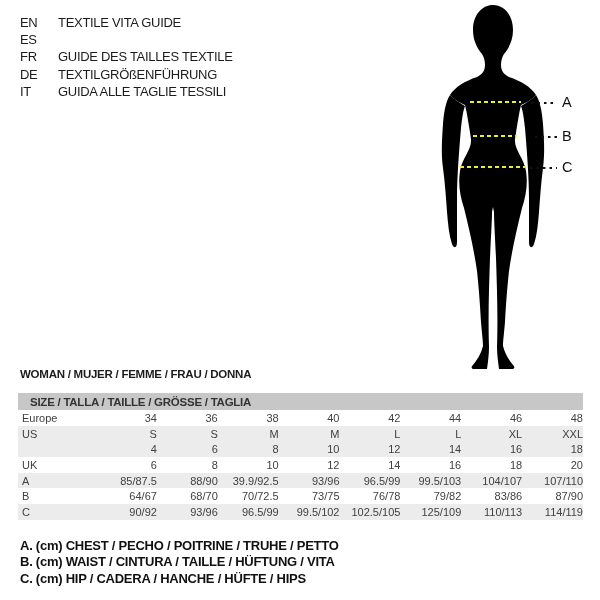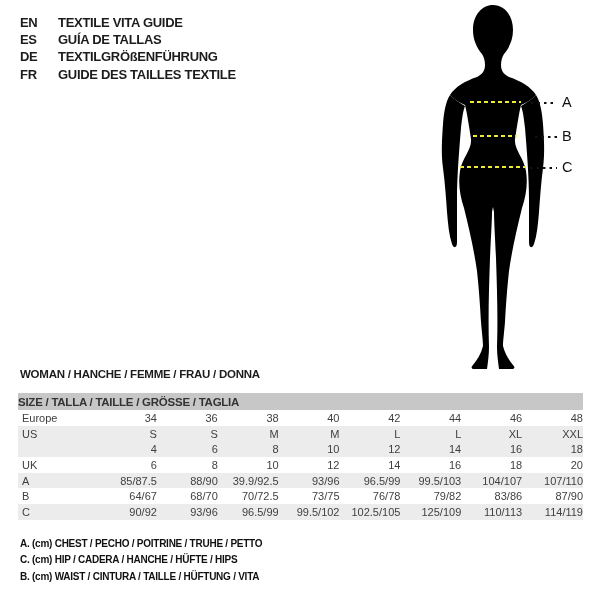--- a/index.html
+++ b/index.html
@@ -8,66 +8,69 @@
     background:#ffffff;
     font-family:"Liberation Sans", sans-serif;
     color:#1c1c1c;
     position:relative;
     overflow:hidden;
   }
   .stage { position:absolute; left:0; top:0; width:600px; height:600px; background:#fff; }
 
   
   .lang-block { position:absolute; left:20px; top:14px; }
-  .lang-row { display:flex; height:17.2px; align-items:center; font-weight:bold; font-size:13px; letter-spacing:-0.3px; white-space:nowrap; }
+  .lang-row { display:flex; height:17.2px; align-items:center; font-weight:normal; font-size:13px; letter-spacing:-0.3px; white-space:nowrap; }
   .lang-code { width:38px; flex:0 0 38px; }
 
   
   .figure-wrap { position:absolute; left:400px; top:0; width:200px; height:380px; }
   .figure-wrap svg { position:absolute; left:0; top:0; }
   .marker-label { position:absolute; left:162px; font-size:14.5px; color:#111; font-weight:normal; }
 
   
   .table-title { position:absolute; left:20px; top:368px; font-weight:bold; font-size:11.5px; letter-spacing:-0.25px; white-space:nowrap; }
   .size-table { position:absolute; left:18px; top:393px; width:565px; font-size:11px; color:#3f3f3f; }
-  .size-table-header { height:17px; background:#c7c7c7; display:flex; align-items:center; padding-left:0; }
+  .size-table-header { height:17px; background:#c7c7c7; display:flex; align-items:center; padding-left:12px; }
   .size-table-header span { font-weight:bold; font-size:11.5px; color:#333; letter-spacing:-0.25px; }
   .t-row { display:flex; height:15.7px; align-items:center; }
   .size-table-body .t-row:nth-child(2),
   .size-table-body .t-row:nth-child(3),
   .size-table-body .t-row:nth-child(5),
   .size-table-body .t-row:nth-child(7) { background:#ececec; }
   .t-label { width:78px; flex:0 0 78px; padding-left:4px; white-space:nowrap; }
   .t-cell { flex:1 1 0; text-align:right; white-space:nowrap; }
 
   
   .legend-block { position:absolute; left:20px; top:538px; }
-  .legend-row { height:16.4px; font-weight:bold; font-size:10px; letter-spacing:-0.25px; color:#111; white-space:nowrap; }
+  .legend-row { height:16.4px; font-weight:bold; font-size:13px; letter-spacing:-0.25px; color:#111; white-space:nowrap; }
 </style>
 </head>
 <body>
 
 <div class="stage">
 
   <div class="lang-block">
       <div class="lang-row">
         <span class="lang-code">EN</span>
         <span class="lang-label">TEXTILE VITA GUIDE</span>
       </div>
       <div class="lang-row">
         <span class="lang-code">ES</span>
-        <span class="lang-label">GUÍA DE TALLAS</span>
+      </div>
+      <div class="lang-row">
+        <span class="lang-code">FR</span>
+        <span class="lang-label">GUIDE DES TAILLES TEXTILE</span>
       </div>
       <div class="lang-row">
         <span class="lang-code">DE</span>
         <span class="lang-label">TEXTILGRÖßENFÜHRUNG</span>
       </div>
       <div class="lang-row">
-        <span class="lang-code">FR</span>
-        <span class="lang-label">GUIDE DES TAILLES TEXTILE</span>
+        <span class="lang-code">IT</span>
+        <span class="lang-label">GUIDA ALLE TAGLIE TESSILI</span>
       </div>
     </div>
 
   <div class="figure-wrap">
     <svg width="200" height="380" viewBox="0 0 200 380">
       <path d="M93,5 C82,5 73,15 73,30 C73,40 77,48 82,54 C84,57 85,61 85,65 C85,70 83,74 77,77
            C65,81 55,87 50,95 C55,100 60,103 65,105 C67,113 69,126 71,139 C72,150 62,158 60,171
            C58,184 60,196 64,208 C69,228 74,250 77,271 C79,290 80,304 81,322 C82,334 83,341 83,346
            C81,354 77,360 73,365 C71,367 71,369 74,369 L87,369 C88,362 89,354 89,347
            C88,318 89,288 90,258 C91,236 92,220 92,212 L93,207 L94,212 C94,220 95,236 96,258
@@ -90,21 +93,21 @@
       <line x1="135" y1="137" x2="157" y2="137" stroke-width="2" stroke-dasharray="2.5 4" stroke="#111111"></line>
 
       <line x1="60" y1="167" x2="126" y2="167" stroke-width="2.2" stroke-dasharray="4 3" stroke="#eeea38"></line>
       <line x1="130" y1="168" x2="157" y2="168" stroke-width="2" stroke-dasharray="2.5 4" stroke="#111111"></line>
     </svg>
     <span class="marker-label" style="top:94px">A</span>
     <span class="marker-label" style="top:128px">B</span>
     <span class="marker-label" style="top:159px">C</span>
   </div>
 
-  <div class="table-title">WOMAN / HANCHE / FEMME / FRAU / DONNA</div>
+  <div class="table-title">WOMAN / MUJER / FEMME / FRAU / DONNA</div>
 
   <div class="size-table">
     <div class="size-table-header">
       <span>SIZE / TALLA / TAILLE / GRÖSSE / TAGLIA</span>
     </div>
     <div class="size-table-body">
         <div class="t-row">
           <span class="t-label">Europe</span>
           <span class="t-cell">34</span>
           <span class="t-cell">36</span>
@@ -179,17 +182,17 @@
           <span class="t-cell">102.5/105</span>
           <span class="t-cell">125/109</span>
           <span class="t-cell">110/113</span>
           <span class="t-cell">114/119</span>
         </div>
       </div>
   </div>
 
   <div class="legend-block">
       <div class="legend-row">A. (cm) CHEST / PECHO / POITRINE / TRUHE / PETTO</div>
+      <div class="legend-row">B. (cm) WAIST / CINTURA / TAILLE / HÜFTUNG / VITA</div>
       <div class="legend-row">C. (cm) HIP / CADERA / HANCHE / HÜFTE / HIPS</div>
-      <div class="legend-row">B. (cm) WAIST / CINTURA / TAILLE / HÜFTUNG / VITA</div>
     </div>
 
 </div>
 
 </body></html>

